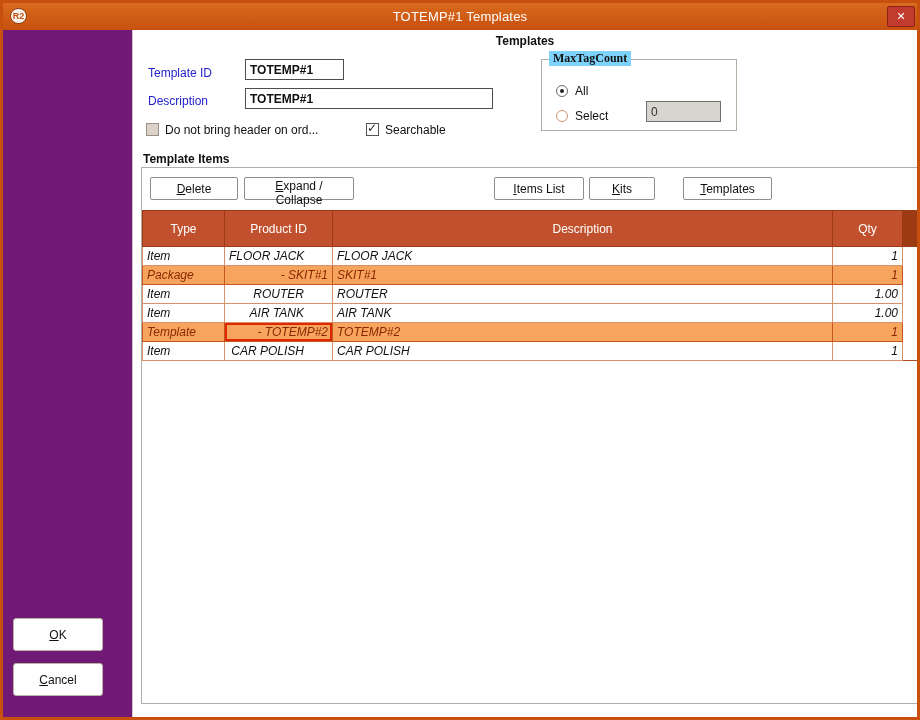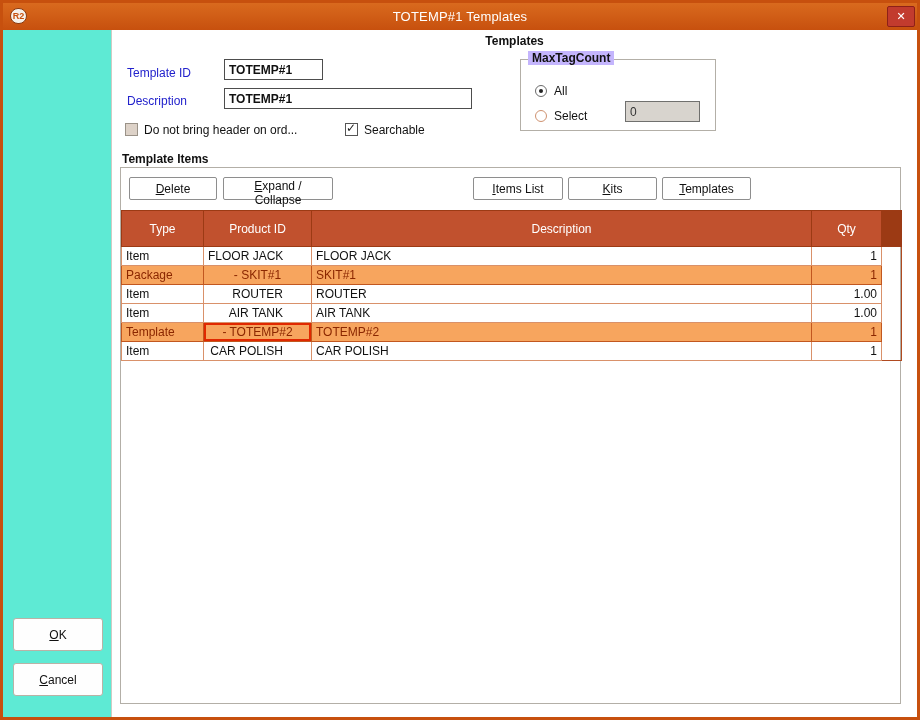--- a/index.html
+++ b/index.html
@@ -27,42 +27,42 @@
   .title {
     flex:1; text-align:center; color:#fff; font-size:13px; letter-spacing:0.2px;
   }
   .close-btn {
     position:absolute; right:2px; top:3px; width:28px; height:21px;
     background:var(--close_red); color:#fff; border:1px solid #8e2018;
     border-radius:2px; font-size:11px; line-height:1; cursor:pointer; padding:0;
   }
   
   .body-area { position:relative; height:687px; display:flex; background:#fff; }
-  .sidebar { position:relative; width:109px; border-right:1px solid #cfcbc4; background:#5eead4; }
+  .sidebar { position:relative; width:130px; border-right:1px solid #cfcbc4; background:#701a75; }
   .side-btn {
     position:absolute; left:10px; width:90px; height:33px;
     background:#fefefe; border:1px solid #b9b2a6; border-radius:3px;
     font-size:12px; font-family:inherit; cursor:pointer; color:#111;
   }
   .side-btn.ok { bottom:66px; }
   .side-btn.cancel { bottom:21px; }
   .main { position:relative; flex:1; background:#fff; }
   
   .group-title { position:absolute; top:4px; left:0; right:0; text-align:center; font-weight:bold; font-size:12px; color:#111; }
   .lbl { position:absolute; color:var(--label_blue); font-size:12px; }
   .lbl.tid  { left:15px; top:36px; }
   .lbl.desc { left:15px; top:64px; }
   .inp {
     position:absolute; height:21px; border:1px solid #4d4d4d;
     font-size:12px; font-family:inherit; padding:0 4px; color:#111; background:#fff;font-weight:bold;
   }
   .tid-inp  { left:112px; top:29px; width:99px; }
   .desc-inp { left:112px; top:58px; width:248px; }
   .groupbox { position:absolute; left:408px; top:29px; width:196px; height:72px; border:1px solid #b3afa7; }
-  .gb-label { position:absolute; top:-9px; left:7px; background:#c4b5fd; padding:0 4px; font-weight:bold; font-size:12px; color:#111; }
+  .gb-label { position:absolute; top:-9px; left:7px; background:#7dd3fc; padding:0 4px; font-weight:bold; font-size:12px; color:#111;font-family:Liberation Serif, serif; }
   .radio {
     position:absolute; width:12px; height:12px; border:1px solid #6a6a6a;
     border-radius:50%; background:#fff; cursor:pointer;
   }
   .radio.r1 { left:14px; top:25px; }
   .radio.r2 { left:14px; top:50px; border-color:#cf9270; }
   .radio::after {
     content:""; position:absolute; left:3px; top:3px; width:4px; height:4px;
     border-radius:50%; background:#222; display:none;
   }
@@ -90,39 +90,39 @@
   .section-label { position:absolute; left:10px; top:122px; font-weight:bold; font-size:12px; color:#111; }
   .items-box { position:absolute; left:8px; top:137px; width:781px; height:537px; border:1px solid #b3afa7; background:#fff; }
   .tbtn {
     position:absolute; top:9px; height:23px; background:#fff;
     border:1px solid #8e8e8e; border-radius:2px; font-size:12px;
     font-family:inherit; cursor:pointer; color:#111;
   }
   .b-delete    { left:8px;   width:88px; }
   .b-expand    { left:102px; width:110px; }
   .b-items     { left:352px; width:90px; }
-  .b-kits      { left:447px; width:89px; }
+  .b-kits      { left:447px; width:66px; }
   .b-templates { left:541px; width:89px; }
   table.grid {
     position:absolute; left:0; top:42px; width:780px;
     border-collapse:collapse; table-layout:fixed; font-size:12px;
     border:1px solid var(--grid_outer);
   }
   .grid th {
     height:36px; background:var(--grid_header); color:#fff; font-weight:normal;
     border:1px solid var(--grid_header_dark); text-align:center; padding:0;
     overflow:hidden; white-space:nowrap;
   }
   .grid th.c-fill { background:var(--grid_header_dark); }
   .grid td {
     height:19px; border:1px solid var(--grid_line); padding:1px 4px;
-    color:#111; overflow:hidden; white-space:nowrap; background:#fff;
+    color:#111; overflow:hidden; white-space:nowrap; background:#fff;font-style:italic;
   }
   .grid td.c-pid { text-align:right; padding-right:28px; }
-  .grid td.c-pid.left { text-align:center; padding-right:4px; }
+  .grid td.c-pid.left { text-align:right; padding-right:4px; }
   .grid td.c-qty { text-align:right; padding-right:4px; }
   .grid td.c-fill-cell { border:none; background:transparent; }
   .grid tr.hl td { background:var(--highlight_bg); color:var(--highlight_text); border-color:#c2571f; }
   .grid tr.hl td.c-fill-cell { background:transparent; }
   .grid td.sel { box-shadow: inset 0 0 0 2px var(--sel_border); }
   u { text-decoration:underline; }
 </style>
 </head>
 <body>
 

